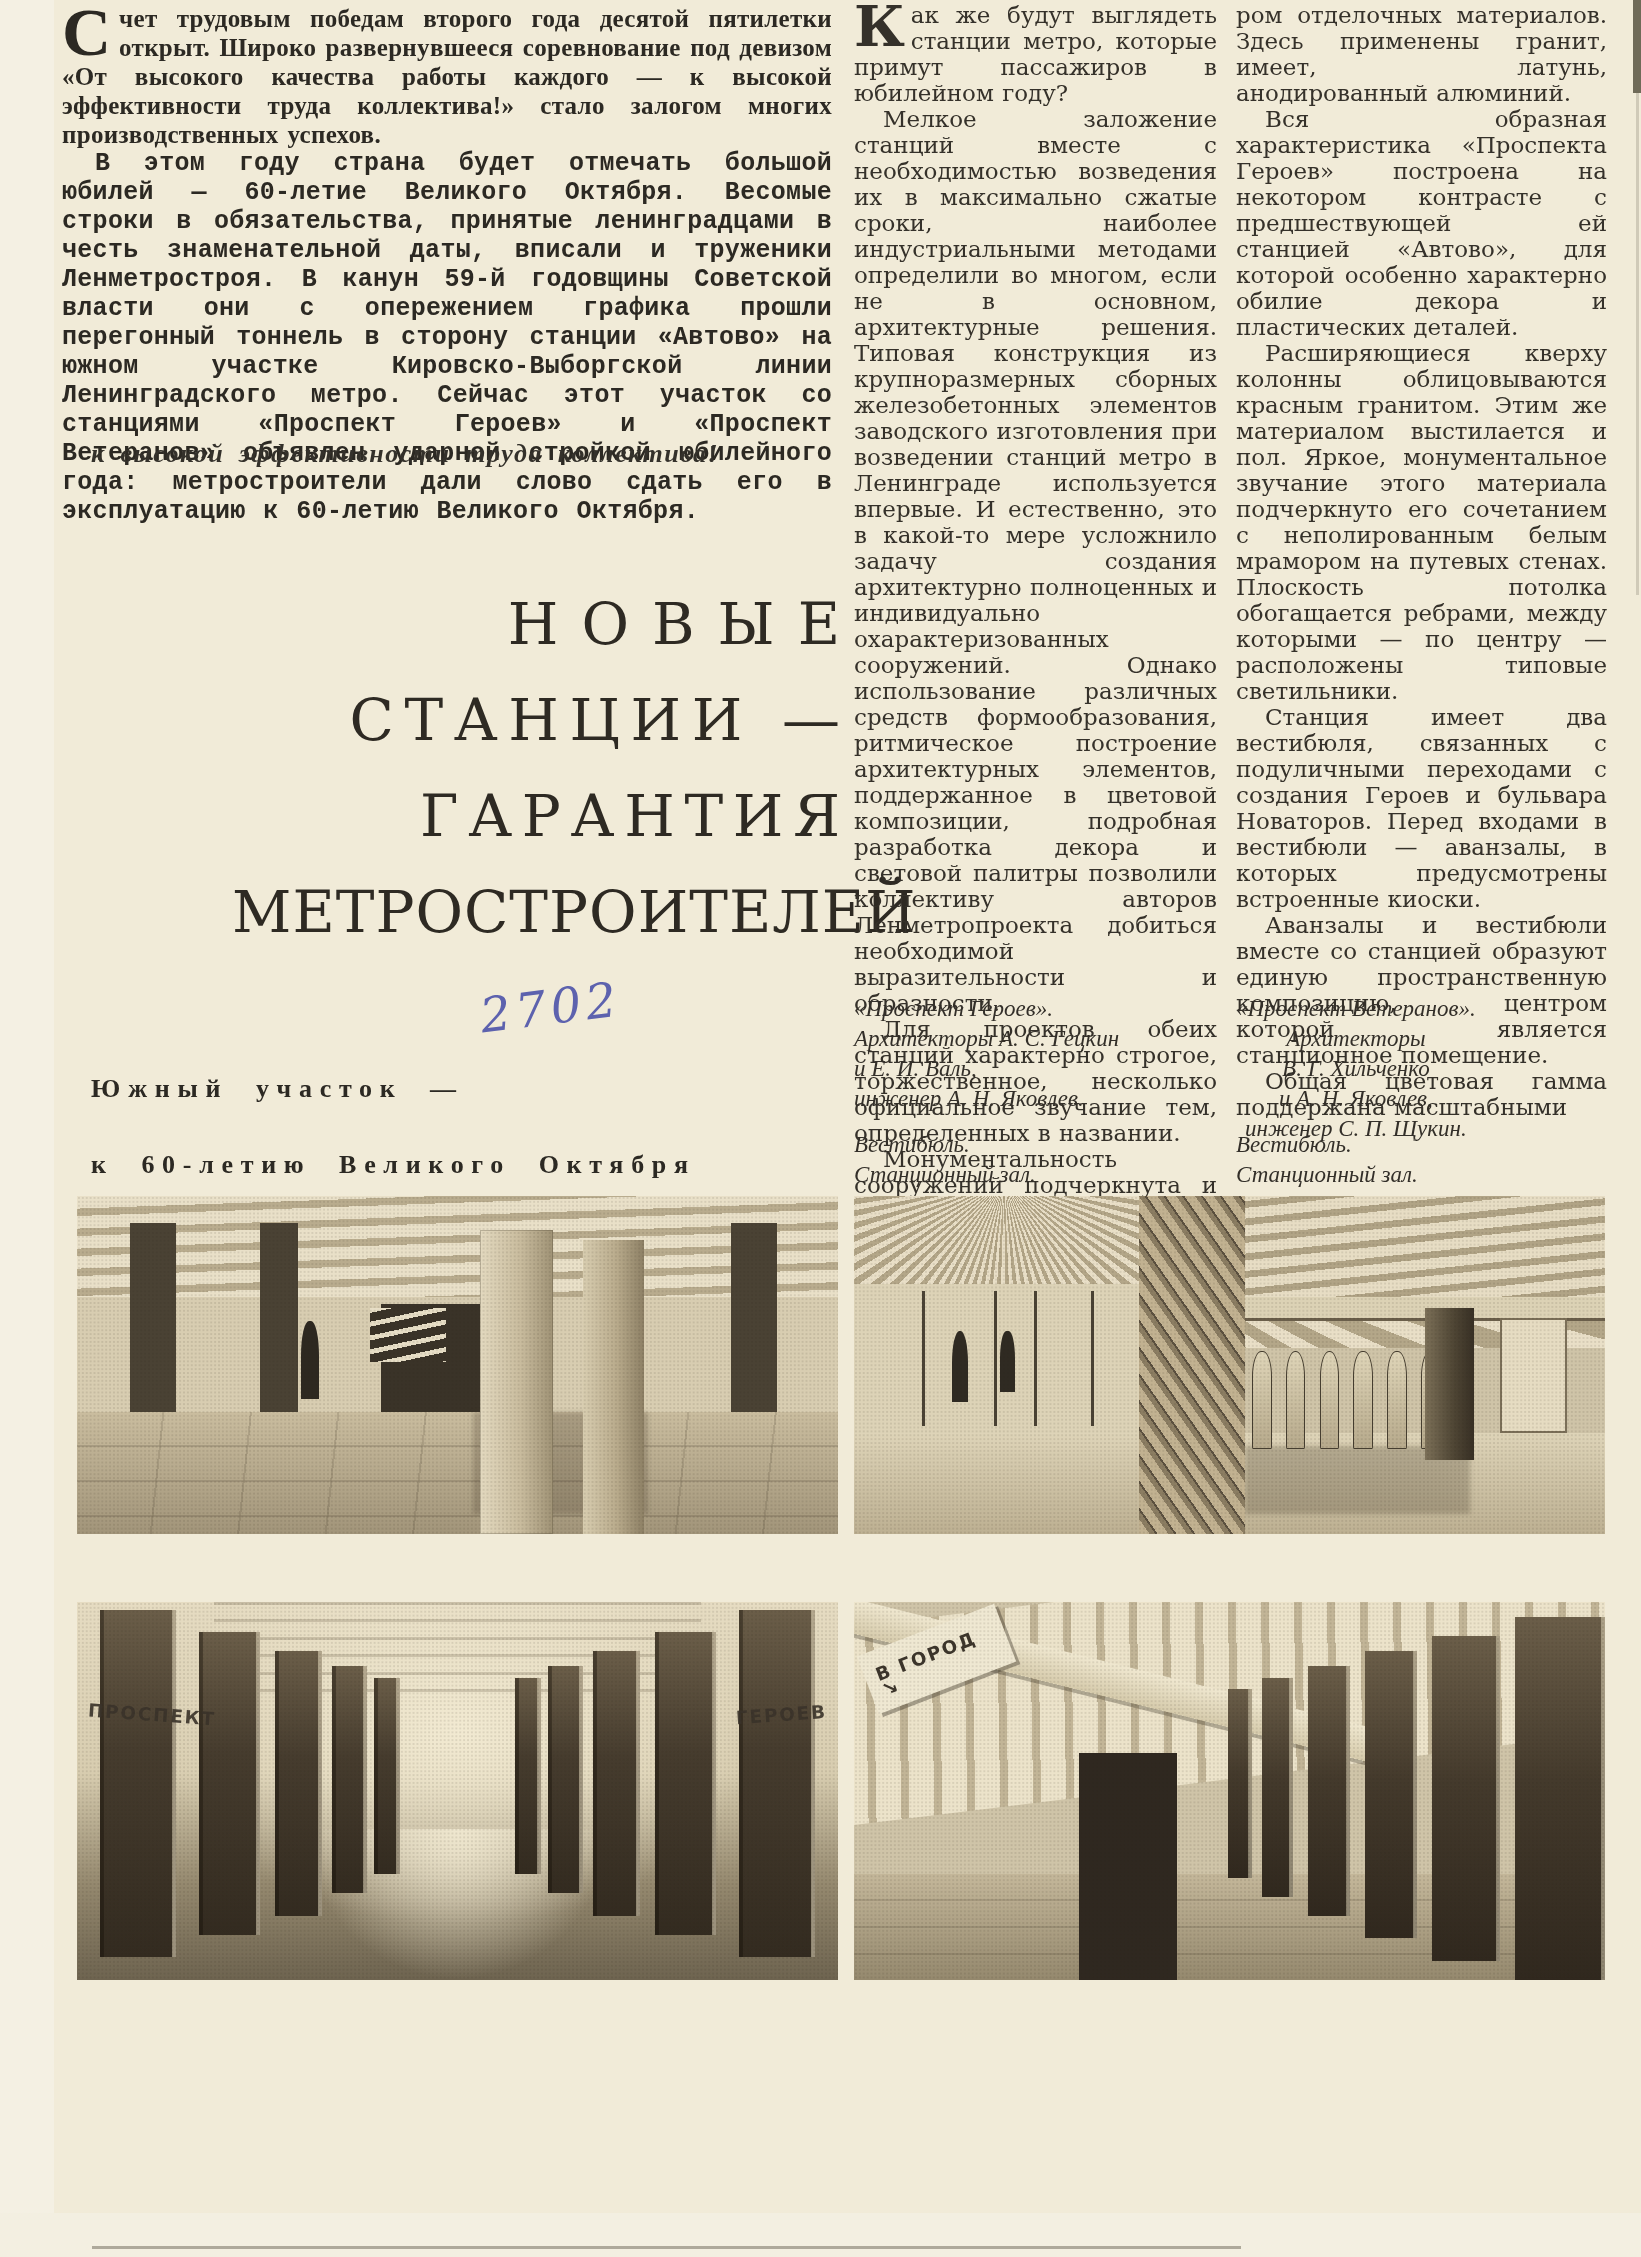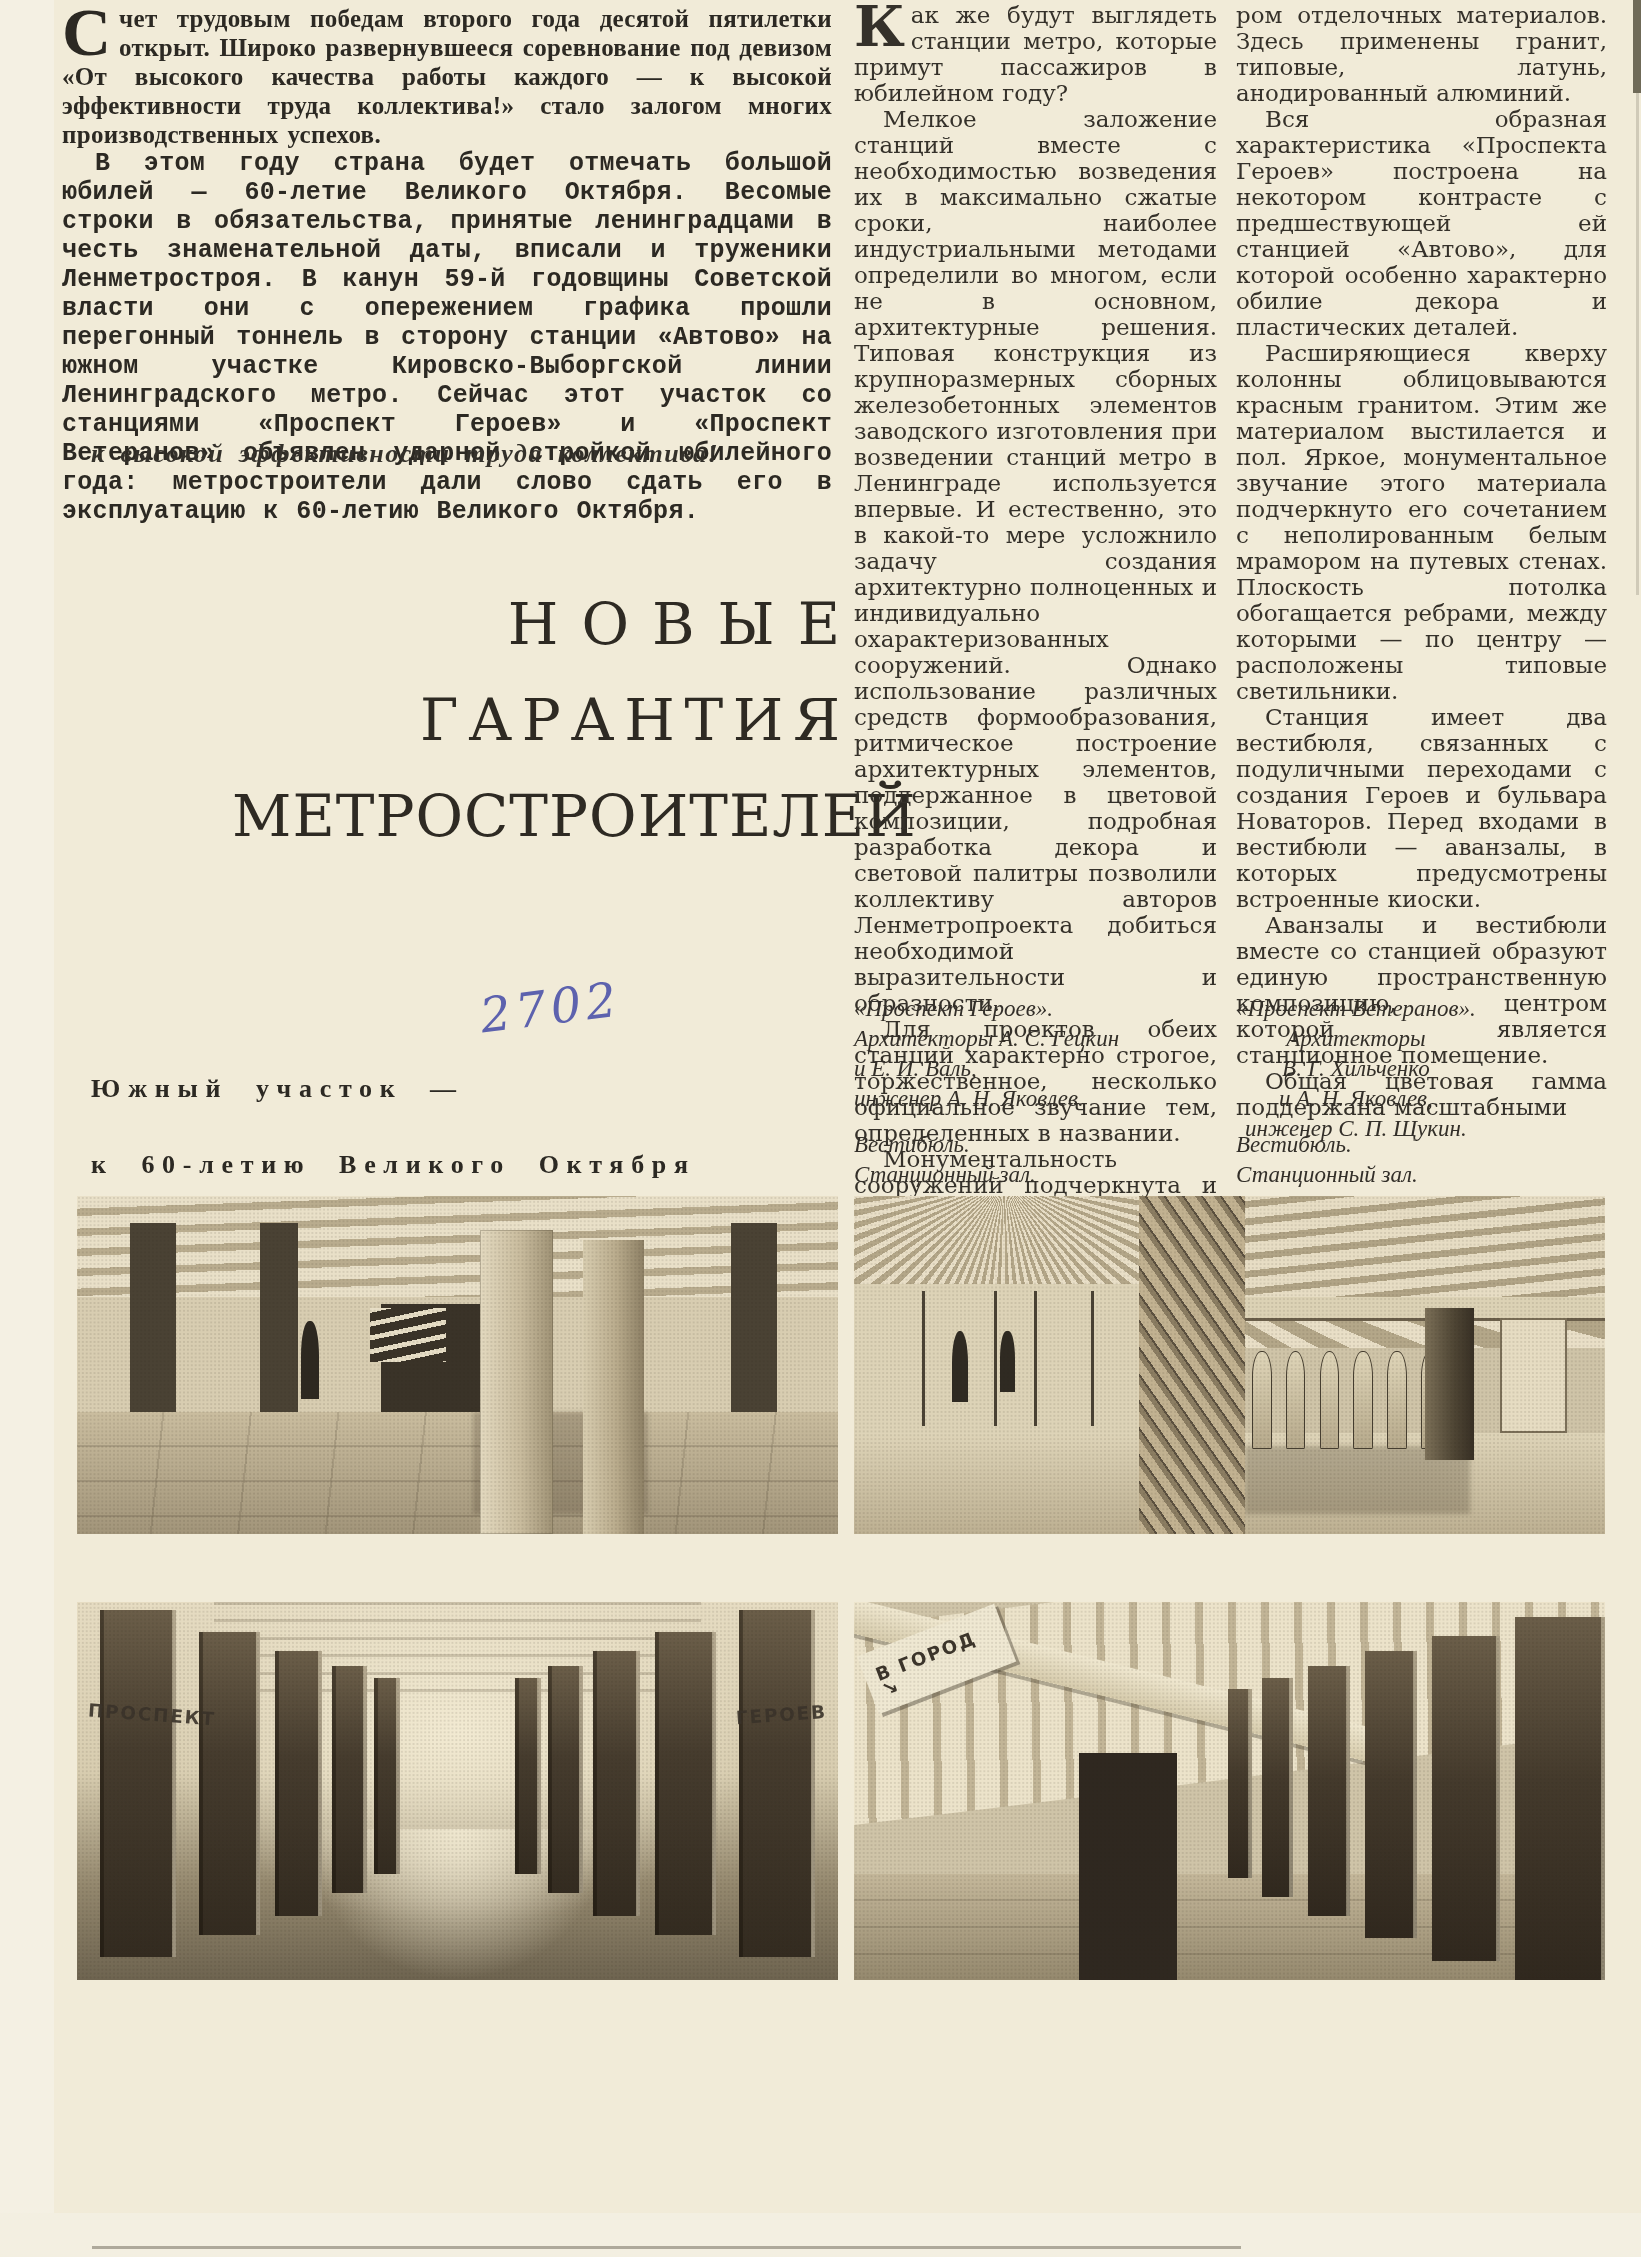--- a/index.html
+++ b/index.html
@@ -156,40 +156,41 @@
     <p><span class="dropcap">С</span><span>чет трудовым победам второго года десятой пятилетки открыт. Широко развернувшееся соревнование под девизом «От высокого качества работы каждого — к высокой эффективности труда коллектива!» стало залогом многих производственных успехов.</span></p>
     <p>В этом году страна будет отмечать большой юбилей — 60-летие Великого Октября. Весомые строки в обязательства, принятые ленинградцами в честь знаменательной даты, вписали и труженики Ленметростроя. В канун 59-й годовщины Советской власти они с опережением графика прошли перегонный тоннель в сторону станции «Автово» на южном участке Кировско-Выборгской линии Ленинградского метро. Сейчас этот участок со станциями «Проспект Героев» и «Проспект Ветеранов» объявлен ударной стройкой юбилейного года: метростроители дали слово сдать его в эксплуатацию к 60-летию Великого Октября.</p>
   </div>
 
   <div class="slogan">
     <div>к высокой эффективности труда коллектива!</div>
   </div>
 
   <div class="headline">
     <div class="hl hl0">НОВЫЕ</div>
+    <div class="hl hl1">СТАНЦИИ —</div>
     <div class="hl hl2">ГАРАНТИЯ</div>
     <div class="hl hl3">МЕТРОСТРОИТЕЛЕЙ</div>
   </div>
 
   <div class="hand">2702</div>
 
   <div class="section-label">
     <div class="sl1">Южный участок —</div>
     <div class="sl2">к 60-летию Великого Октября</div>
   </div>
 
   <div class="col col1">
     <p class="first"><span class="dropcap2">К</span><span>ак же будут выглядеть станции метро, которые примут пассажиров в юбилейном году?</span></p>
     <p>Мелкое заложение станций вместе с необходимостью возведения их в максимально сжатые сроки, наиболее индустриальными методами определили во многом, если не в основном, архитектурные решения. Типовая конструкция из крупноразмерных сборных железобетонных элементов заводского изготовления при возведении станций метро в Ленинграде используется впервые. И естественно, это в какой-то мере усложнило задачу создания архитектурно полноценных и индивидуально охарактеризованных сооружений. Однако использование различных средств формообразования, ритмическое построение архитектурных элементов, поддержанное в цветовой композиции, подробная разработка декора и световой палитры позволили коллективу авторов Ленметропроекта добиться необходимой выразительности и образности.</p>
     <p>Для проектов обеих станций характерно строгое, торжественное, несколько официальное звучание тем, определенных в названии.</p>
     <p>Монументальность сооружений подчеркнута и выбо-</p>
   </div>
 
   <div class="col col2">
-    <p class="first">ром отделочных материалов. Здесь применены гранит, типовые, латунь, анодированный алюминий.</p>
+    <p class="first">ром отделочных материалов. Здесь применены гранит, имеет, латунь, анодированный алюминий.</p>
     <p>Вся образная характеристика «Проспекта Героев» построена на некотором контрасте с предшествующей ей станцией «Автово», для которой особенно характерно обилие декора и пластических деталей.</p>
     <p>Расширяющиеся кверху колонны облицовываются красным гранитом. Этим же материалом выстилается и пол. Яркое, монументальное звучание этого материала подчеркнуто его сочетанием с неполированным белым мрамором на путевых стенах. Плоскость потолка обогащается ребрами, между которыми — по центру — расположены типовые светильники.</p>
     <p>Станция имеет два вестибюля, связанных с подуличными переходами с создания Героев и бульвара Новаторов. Перед входами в вестибюли — аванзалы, в которых предусмотрены встроенные киоски.</p>
     <p>Аванзалы и вестибюли вместе со станцией образуют единую пространственную композицию, центром которой является станционное помещение.</p>
     <p>Общая цветовая гамма поддержана масштабными</p>
   </div>
 
   <div class="caption capA">
     <div>«Проспект Героев».</div>
     <div>Архитекторы А. С. Гецкин</div>

